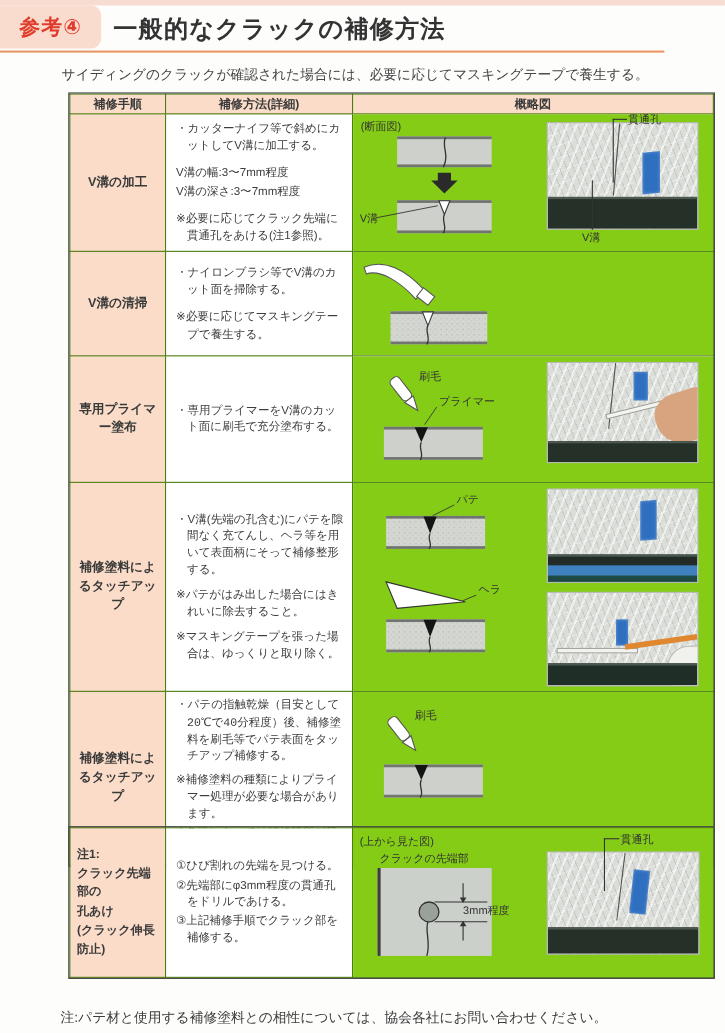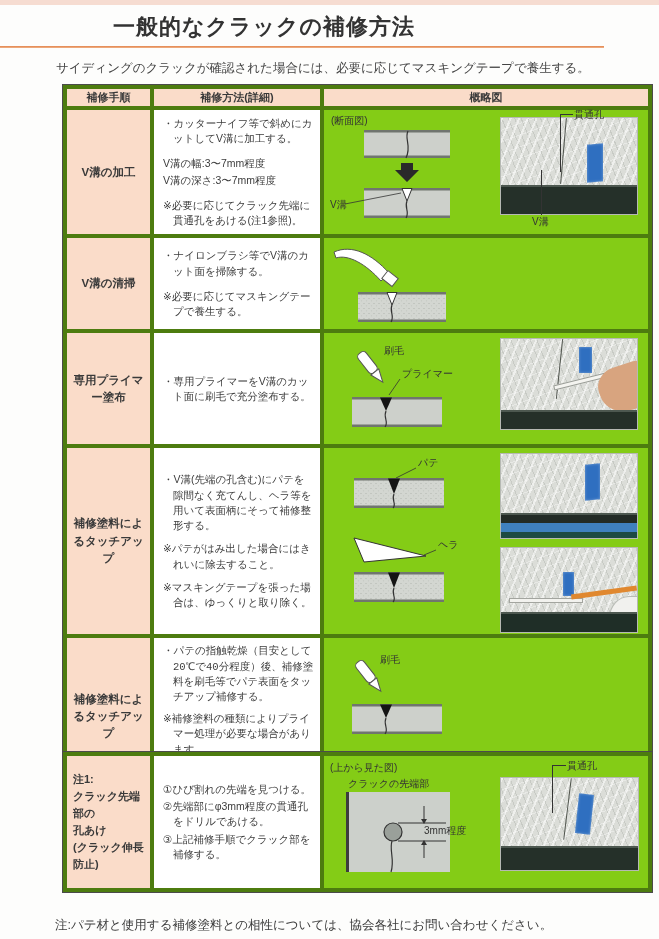--- a/index.html
+++ b/index.html
@@ -5,30 +5,30 @@
   * { margin:0; padding:0; box-sizing:border-box; }
   html,body { background:#ffffff; }
   body { font-family:"Liberation Sans","DejaVu Sans",sans-serif; color:#3a3a3a; }
   .page { position:relative; width:659px; height:939px; background:#fdfdfc; overflow:hidden; }
 
   
   .topband { position:absolute; left:0; top:0; width:659px; height:5px; background:#f6dcd1; }
   .badge { position:absolute; left:0; top:5px; width:92px; height:39px; background:#fadcce;
            border-radius:0 9px 9px 0; color:#e03c2c; font-size:19px; font-weight:bold;
            display:flex; align-items:center; justify-content:center; letter-spacing:1px; }
-  .title { position:absolute; left:113px; top:12px; font-size:22px; font-weight:bold; color:#333; letter-spacing:1px; }
+  .title { position:absolute; left:103px; top:12px; font-size:22px; font-weight:bold; color:#333; letter-spacing:1px; }
   .rule  { position:absolute; left:0; top:46px; width:604px; height:2px;
            background:linear-gradient(to bottom,#e2834c,#f0b489); }
   .intro { position:absolute; left:56px; top:60px; font-size:12.5px; color:#444; }
 
   
   table { border-collapse:collapse; table-layout:fixed; }
   .main-table { position:absolute; left:63px; top:85px; width:585px; }
   .note-table { position:absolute; left:63px; top:752px; width:585px; }
-  td,th { border:4px solid #4d7c0f; }
+  td,th { border:1px solid #4d7c0f; }
   .main-table, .note-table { outline:1px solid #4b4b4b; }
   th { background:#fadcc9; font-size:11px; font-weight:bold; color:#3a3a3a; height:18px; padding:1px; }
   .step-cell { background:#fadcc9; font-size:11.5px; font-weight:bold; text-align:center;
                vertical-align:middle; padding:2px 3px; line-height:1.5; color:#3a3a3a; }
   .step-cell-note { background:#fadcc9; font-size:11px; font-weight:bold; text-align:left;
                vertical-align:middle; padding:2px 6px; line-height:1.55; color:#3a3a3a; }
   .method-cell { background:#fff; font-size:10.5px; color:#3c3c3c; vertical-align:middle;
                  padding:6px 6px 6px 9px; line-height:1.45; }
   .method-cell p { padding-left:10px; text-indent:-10px; }
   .mb10 { margin-bottom:10px; } .mb8 { margin-bottom:8px; } .mb6 { margin-bottom:6px;font-family:Liberation Mono, monospace; }
@@ -63,20 +63,21 @@
     <defs>
       <pattern id="speck" width="5" height="5" patternUnits="userSpaceOnUse">
         <rect width="5" height="5" fill="#d3d6d1"></rect>
         <circle cx="1" cy="1.5" r="0.6" fill="#aeb2ac"></circle>
         <circle cx="3.5" cy="3.8" r="0.6" fill="#c2c6c0"></circle>
       </pattern>
     </defs>
   </svg>
 
   <div class="topband"></div>
+  <div class="badge">参考④</div>
   <div class="title">一般的なクラックの補修方法</div>
   <div class="rule"></div>
   <div class="intro">サイディングのクラックが確認された場合には、必要に応じてマスキングテープで養生する。</div>
 
   <table class="main-table">
     <colgroup>
         <col style="width:87px">
         <col style="width:170px">
         <col style="width:328px">
       </colgroup>

